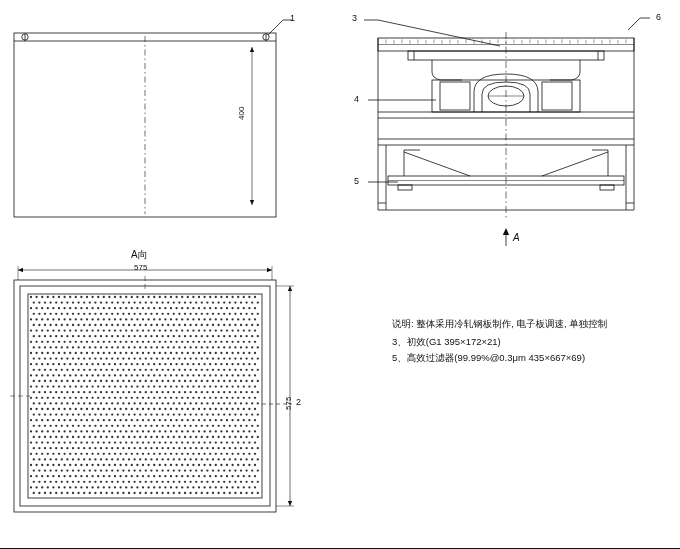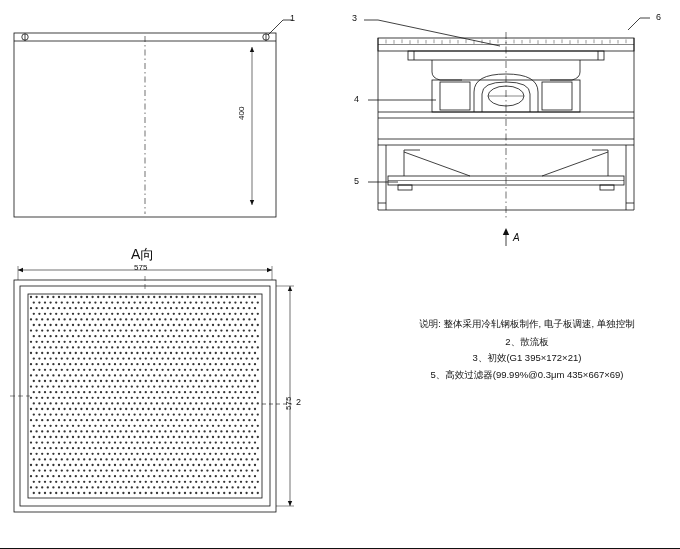--- a/index.html
+++ b/index.html
@@ -9,21 +9,21 @@
     font-family:"Liberation Sans","DejaVu Sans",sans-serif;
     color:#111;
     position:relative;
     overflow:hidden;
   }
   .stage{position:absolute;left:0;top:0;width:680px;height:549px;}
   svg.draw{position:absolute;left:0;top:0;width:680px;height:549px;}
   .lbl{position:absolute;font-size:9px;line-height:11px;color:#111;white-space:nowrap;}
   .lbl.sm{font-size:8px;}
   .notes{position:absolute;left:392px;top:316px;width:270px;font-size:9.5px;line-height:16.5px;color:#111;}
-  .notes div{white-space:nowrap;text-align:center;}
+  .notes div{white-space:nowrap;}
   .notes .head{margin-bottom:1px;}
   .bottomline{position:absolute;left:0;bottom:0;width:680px;height:1px;background:#111;}
 </style>
 </head>
 <body>
 
 <div class="stage">
 
   <svg class="draw" viewBox="0 0 680 549">
     <g stroke="#111" fill="none" stroke-width="0.8">
@@ -1650,27 +1650,26 @@
 
   <div class="lbl" style="left:290px;top:13px;">1</div>
   <div class="lbl" style="left:296px;top:397px;">2</div>
   <div class="lbl" style="left:352px;top:13px;">3</div>
   <div class="lbl" style="left:354px;top:94px;">4</div>
   <div class="lbl" style="left:354px;top:176px;">5</div>
   <div class="lbl" style="left:656px;top:12px;">6</div>
 
   <div class="lbl sm" style="left:236px;top:120px;transform:rotate(-90deg);transform-origin:left top;">400</div>
 
-  <div class="lbl" style="left:131px;top:249px;font-size:14px;">A向</div>
+  <div class="lbl" style="left:131px;top:249px;font-size:10px;">A向</div>
   <div class="lbl sm" style="left:134px;top:262px;">575</div>
   <div class="lbl sm" style="left:283px;top:410px;transform:rotate(-90deg);transform-origin:left top;">575</div>
 
   <div class="lbl" style="left:513px;top:232px;font-size:10px;font-style:italic;">A</div>
 
   <div class="notes">
     <div class="head">说明: 整体采用冷轧钢板制作, 电子板调速, 单独控制</div>
-    <div>2、散流板</div>
     <div>3、初效(G1  395×172×21)</div>
     <div>5、高效过滤器(99.99%@0.3μm  435×667×69)</div>
   </div>
 
   <div class="bottomline"></div>
 </div>
 
 </body></html>

